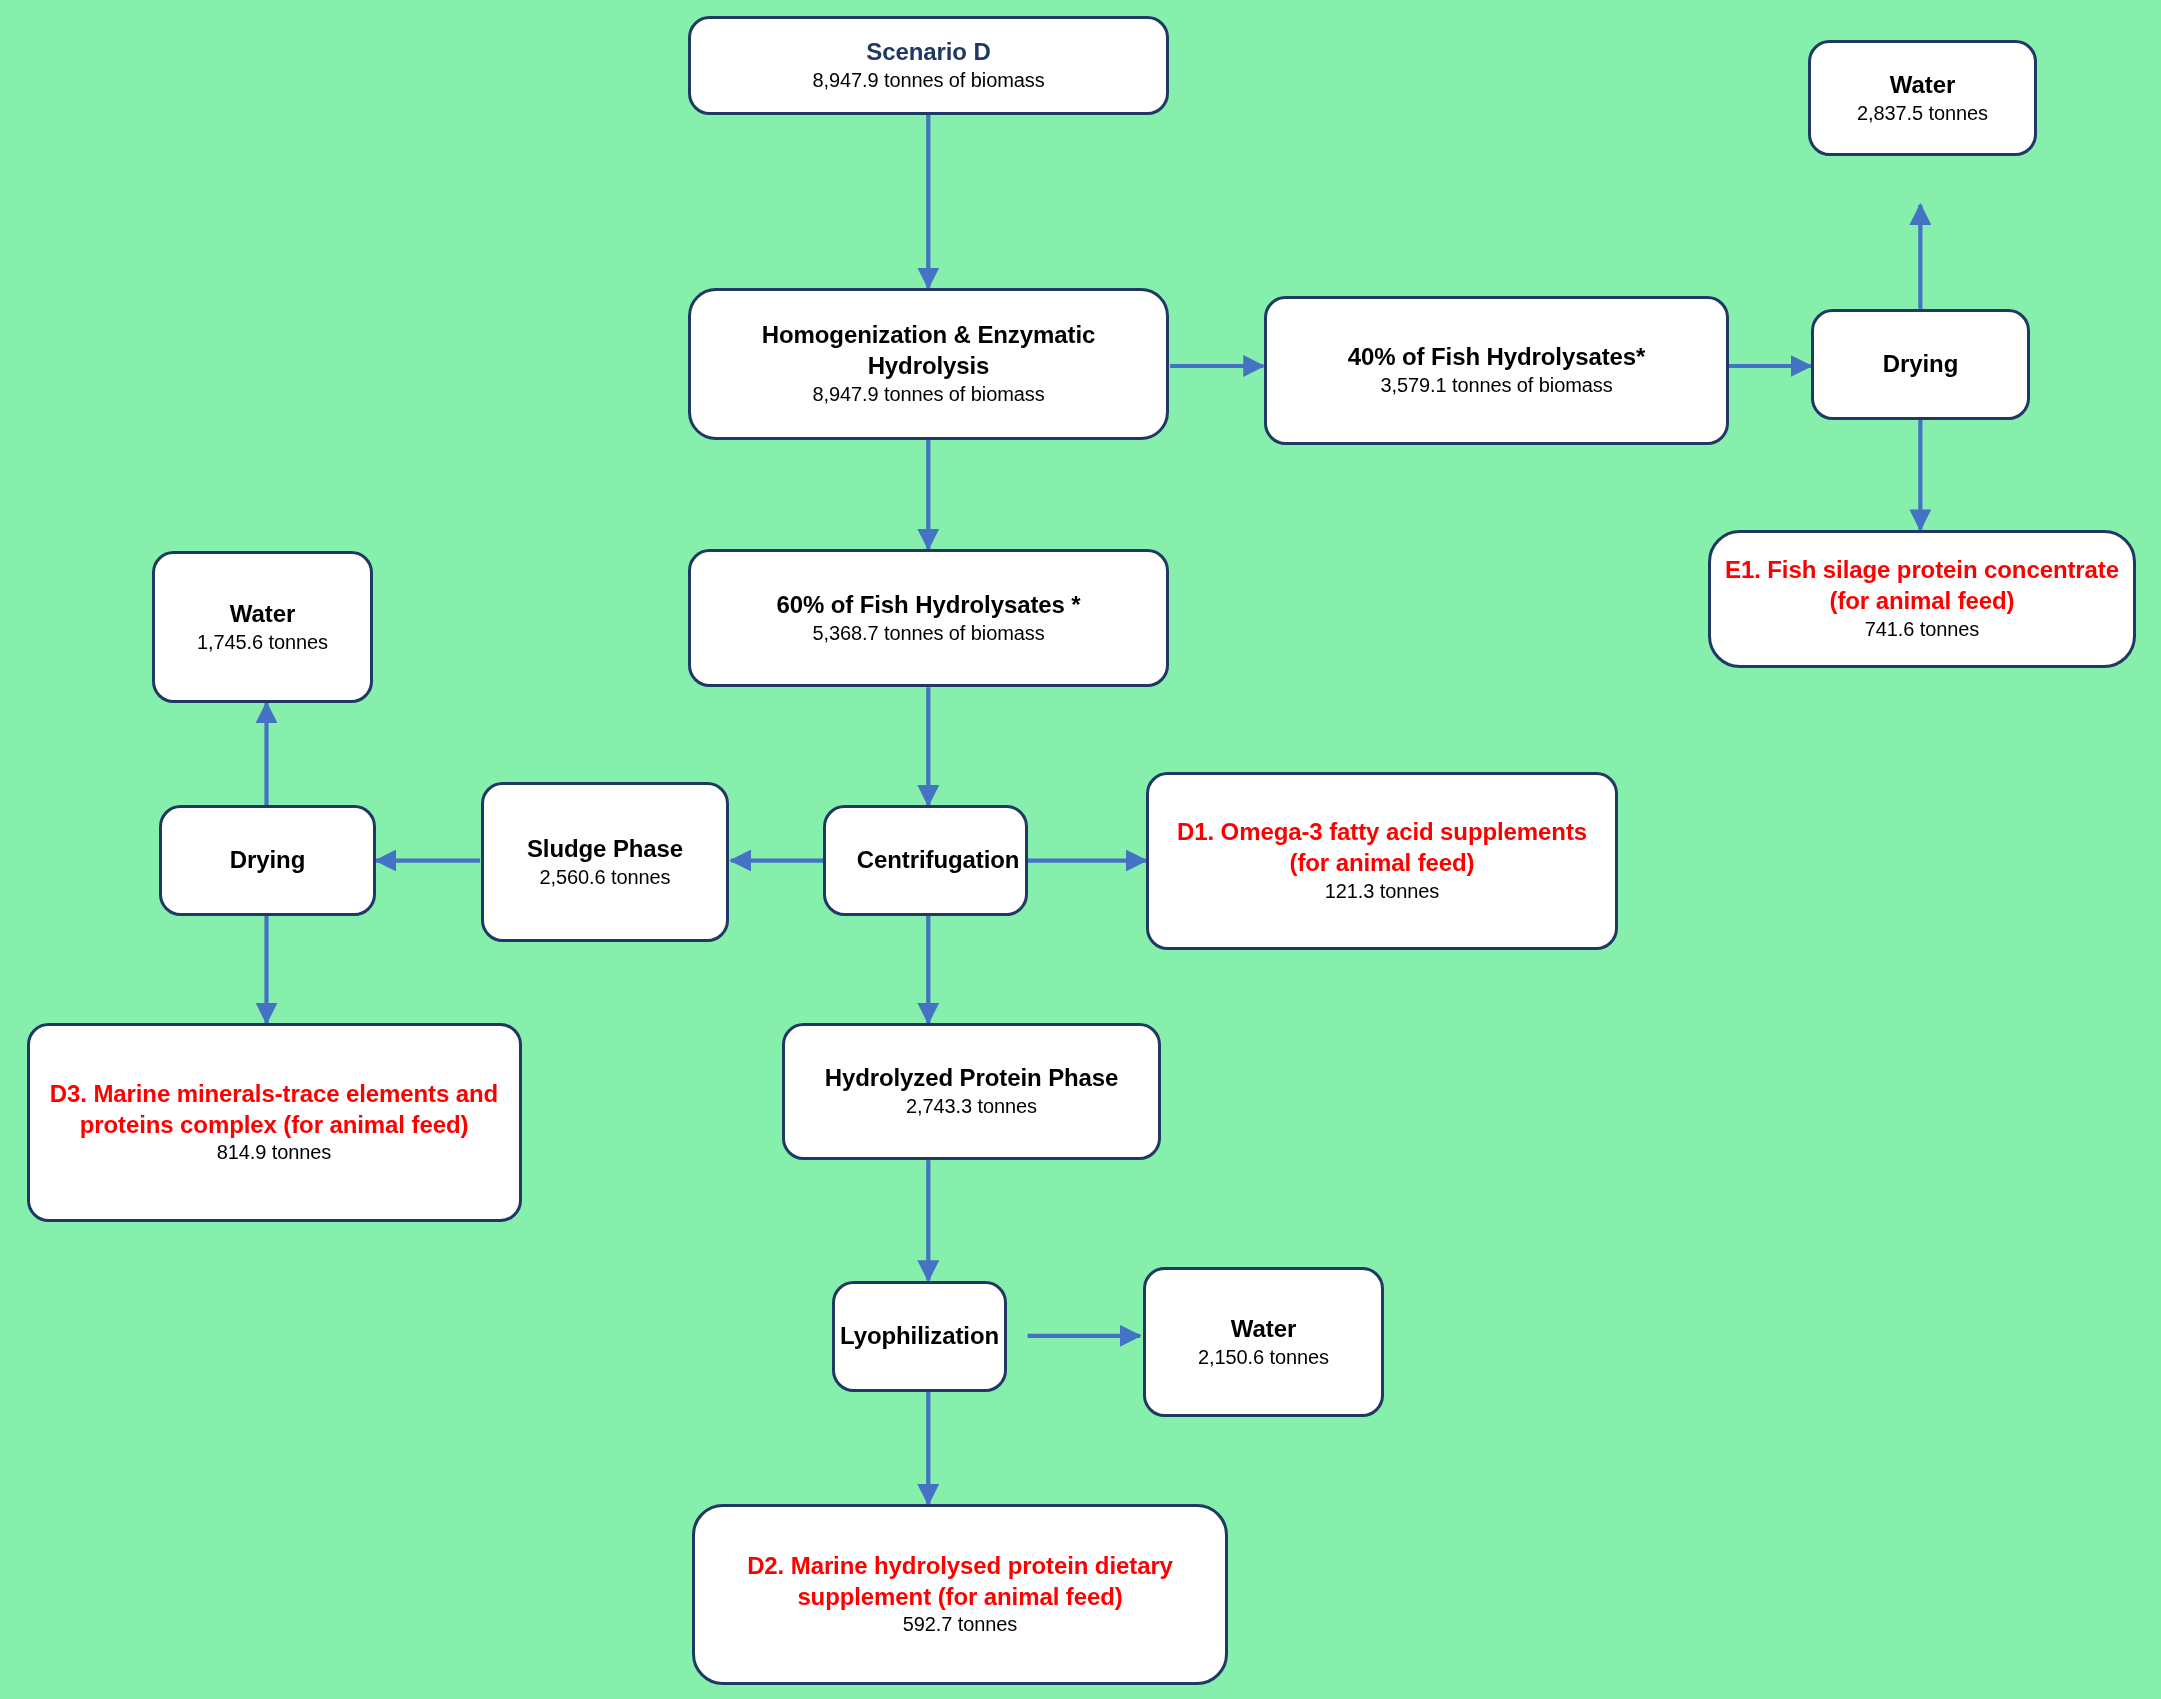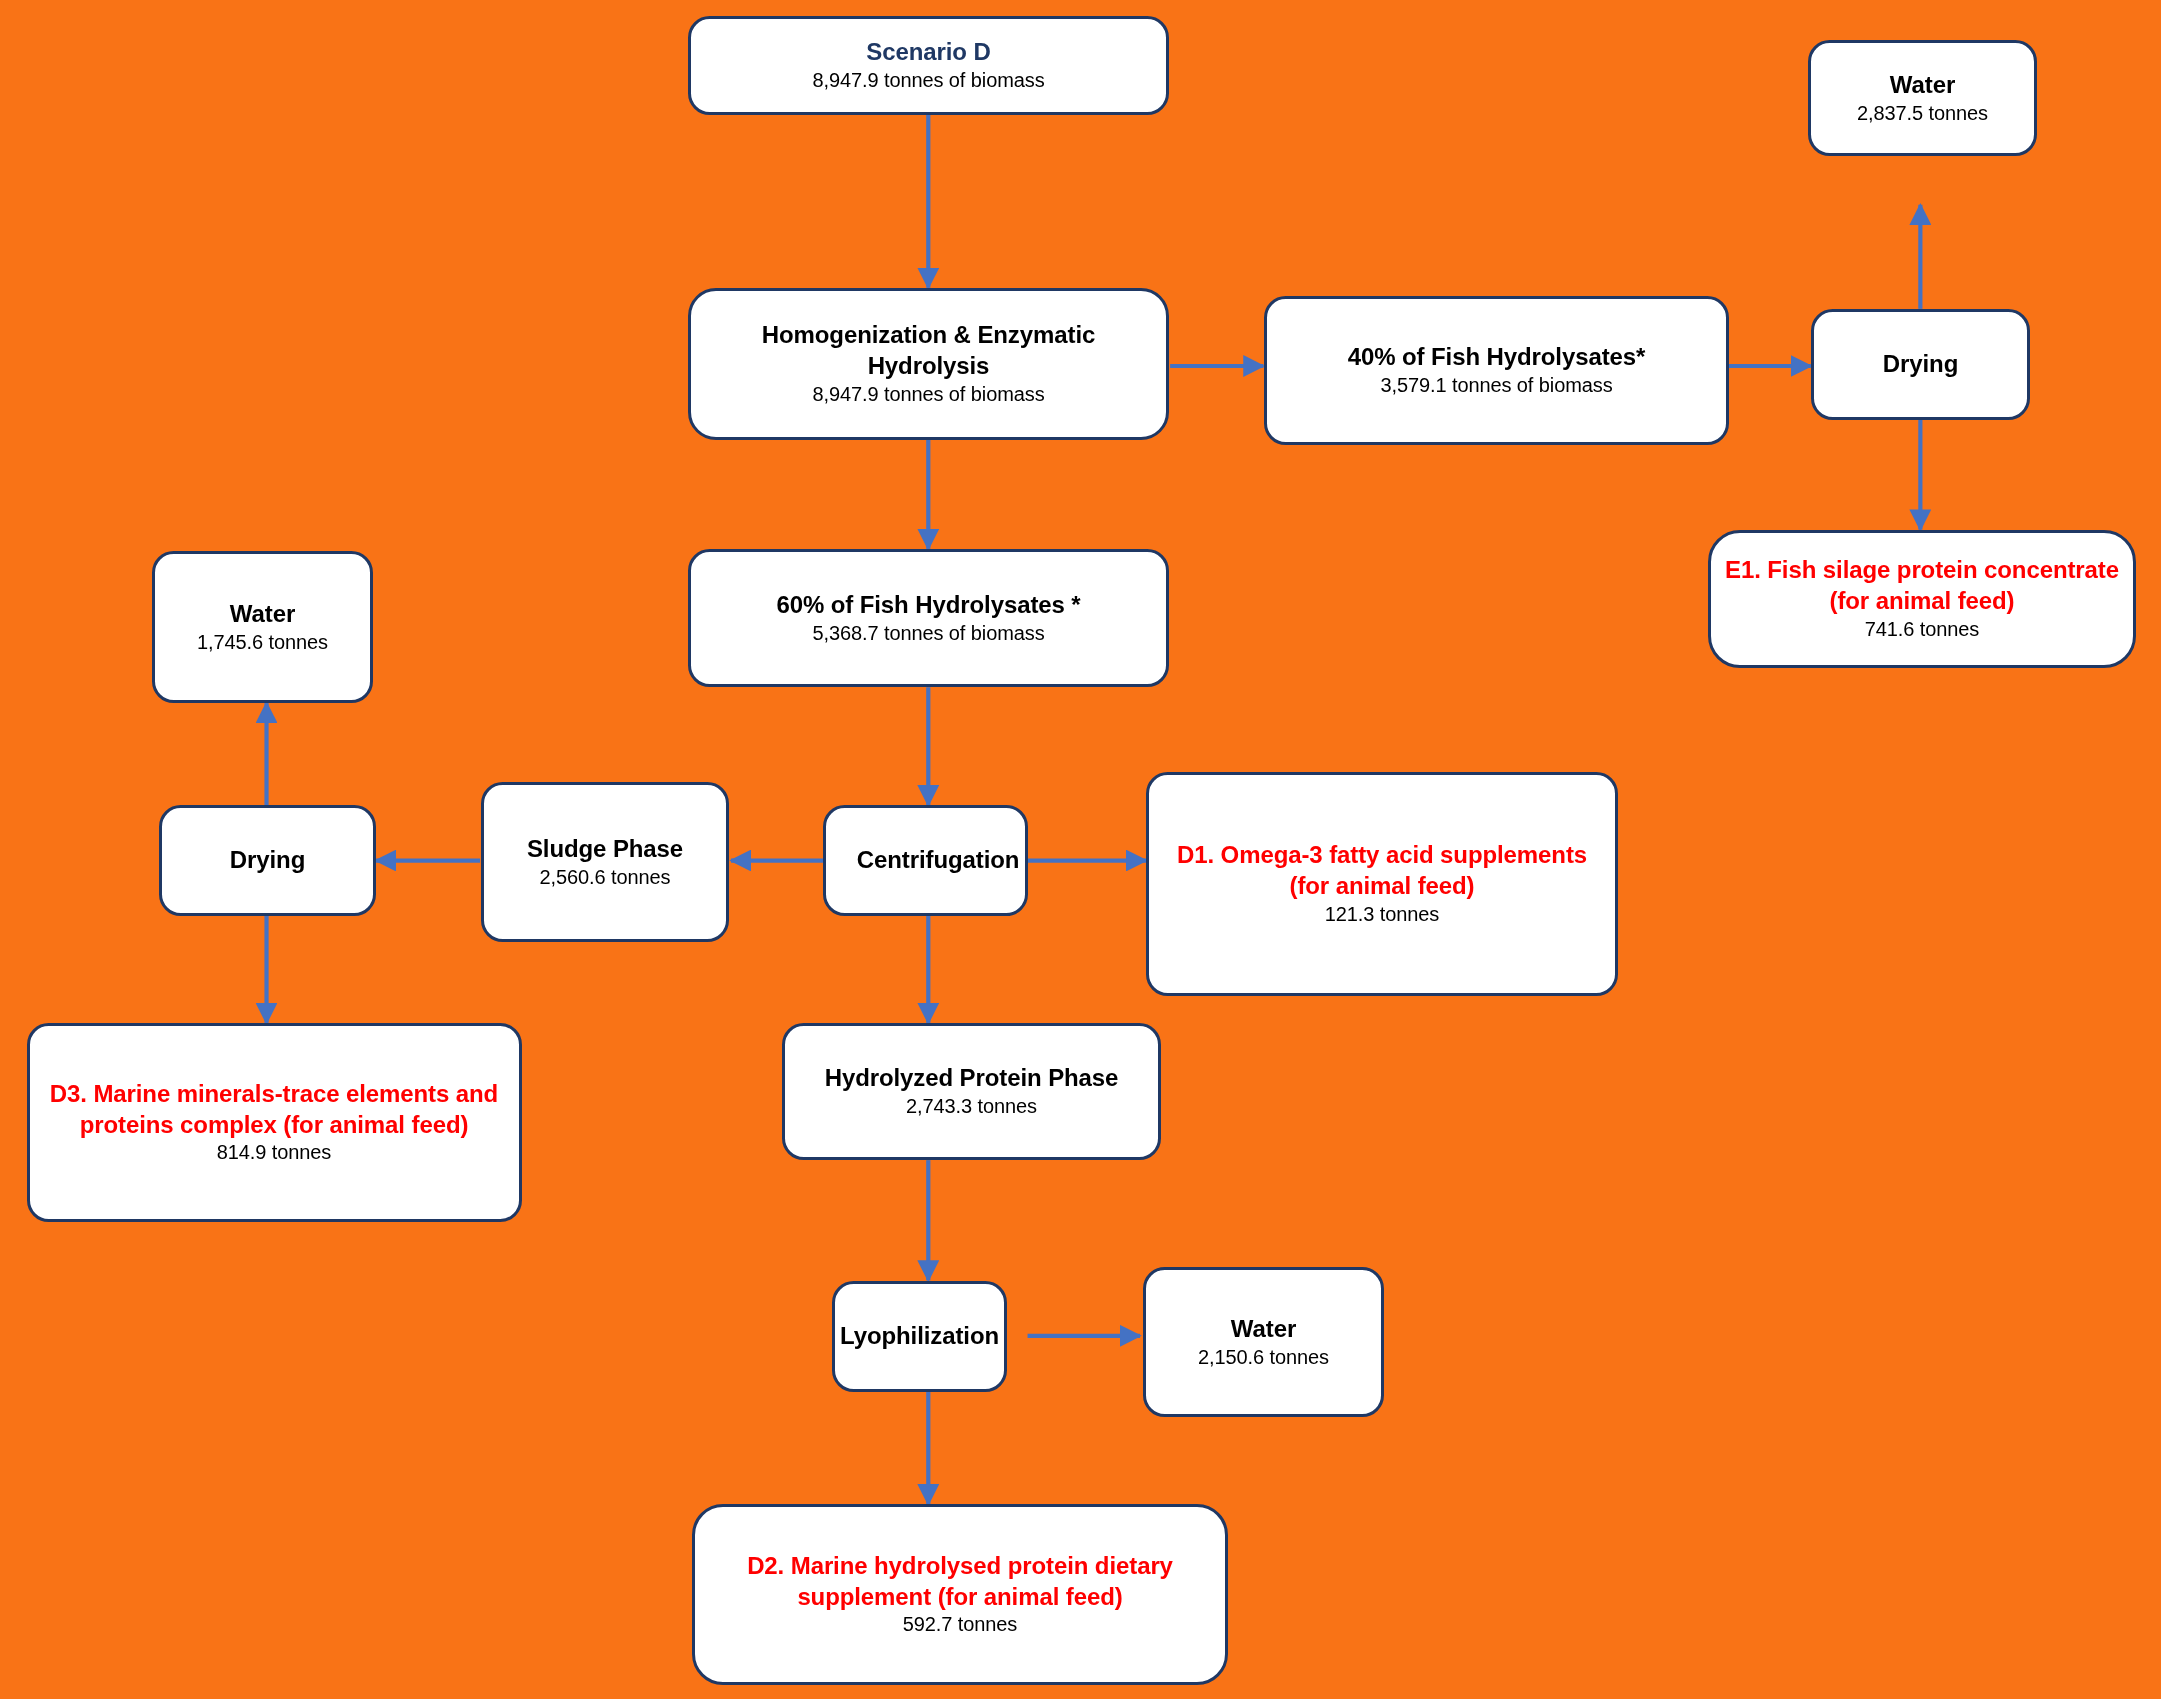--- a/index.html
+++ b/index.html
@@ -4,21 +4,21 @@
 <style>
   html, body {
     margin: 0;
     padding: 0;
     background: #ffffff;
   }
   #canvas {
     position: relative;
     width: 2161px;
     height: 1700px;
-    background: #f97316;
+    background: #86efac;
     font-family: "Liberation Sans", sans-serif;
     overflow: hidden;
   }
   .node {
     position: absolute;
     box-sizing: border-box;
     background: #ffffff;
     border: 3px solid #1F3864;
     border-radius: 21.7px;
     display: flex;
@@ -131,21 +131,21 @@
 
   <div class="node" style="left:688px; top:549px; width:481px; height:138px;">
     <div class="ttl">60% of Fish Hydrolysates *</div>
     <div class="sub">5,368.7 tonnes of biomass</div>
   </div>
 
   <div class="node" style="left:823px; top:805px; width:205px; height:111px;padding-left:36px;">
     <div class="ttl">Centrifugation</div>
   </div>
 
-  <div class="node" style="left:1146px; top:772px; width:472px; height:224px;">
+  <div class="node" style="left:1146px; top:772px; width:472px; height:178px;">
     <div class="ttl red">D1. Omega-3 fatty acid supplements (for animal feed)</div>
     <div class="sub">121.3 tonnes</div>
   </div>
 
   <div class="node" style="left:481px; top:782px; width:248px; height:160px;">
     <div class="ttl">Sludge Phase</div>
     <div class="sub">2,560.6 tonnes</div>
   </div>
 
   <div class="node" style="left:159px; top:805px; width:217px; height:111px;">

